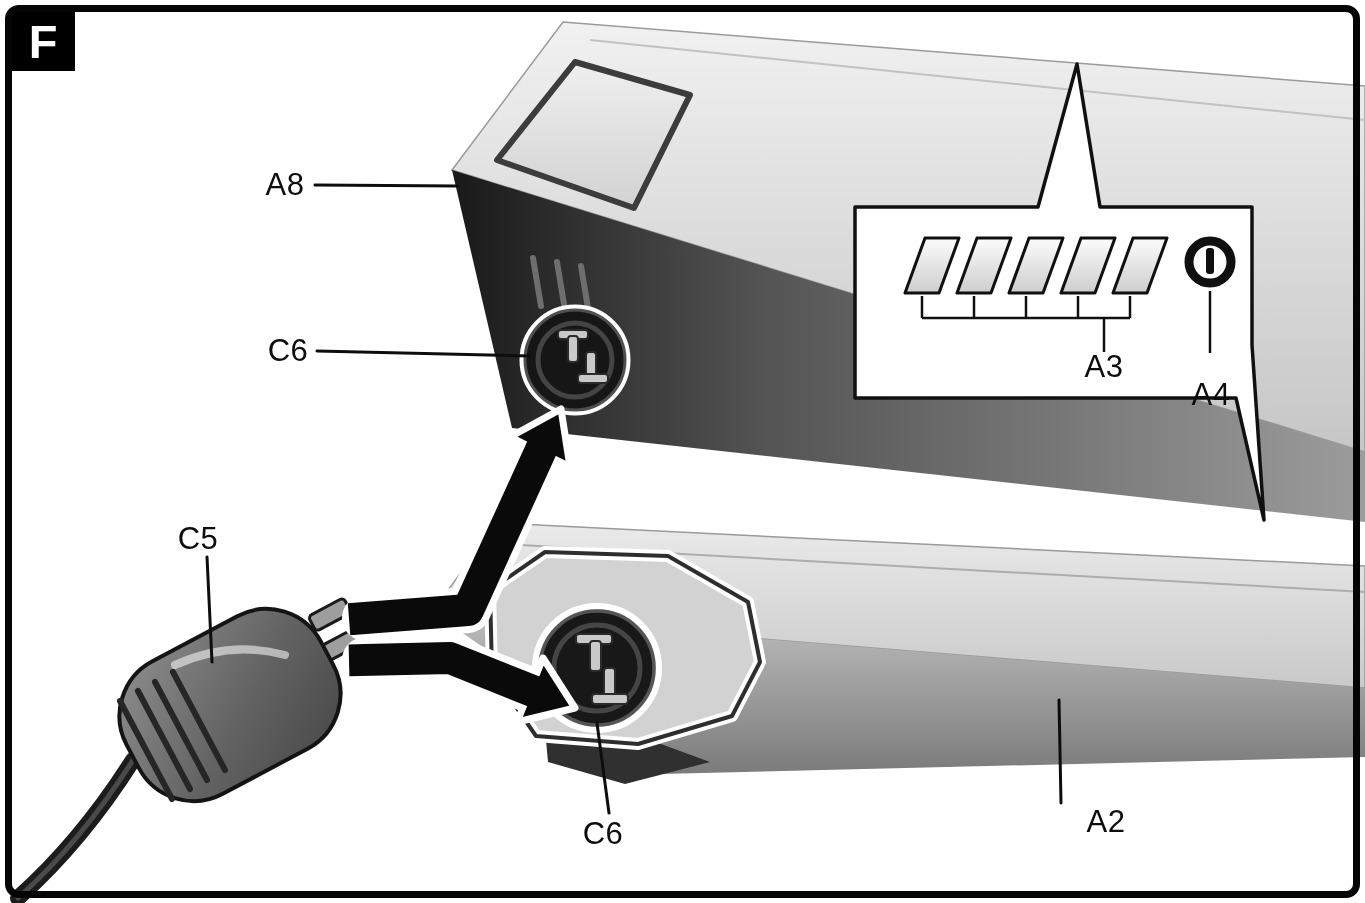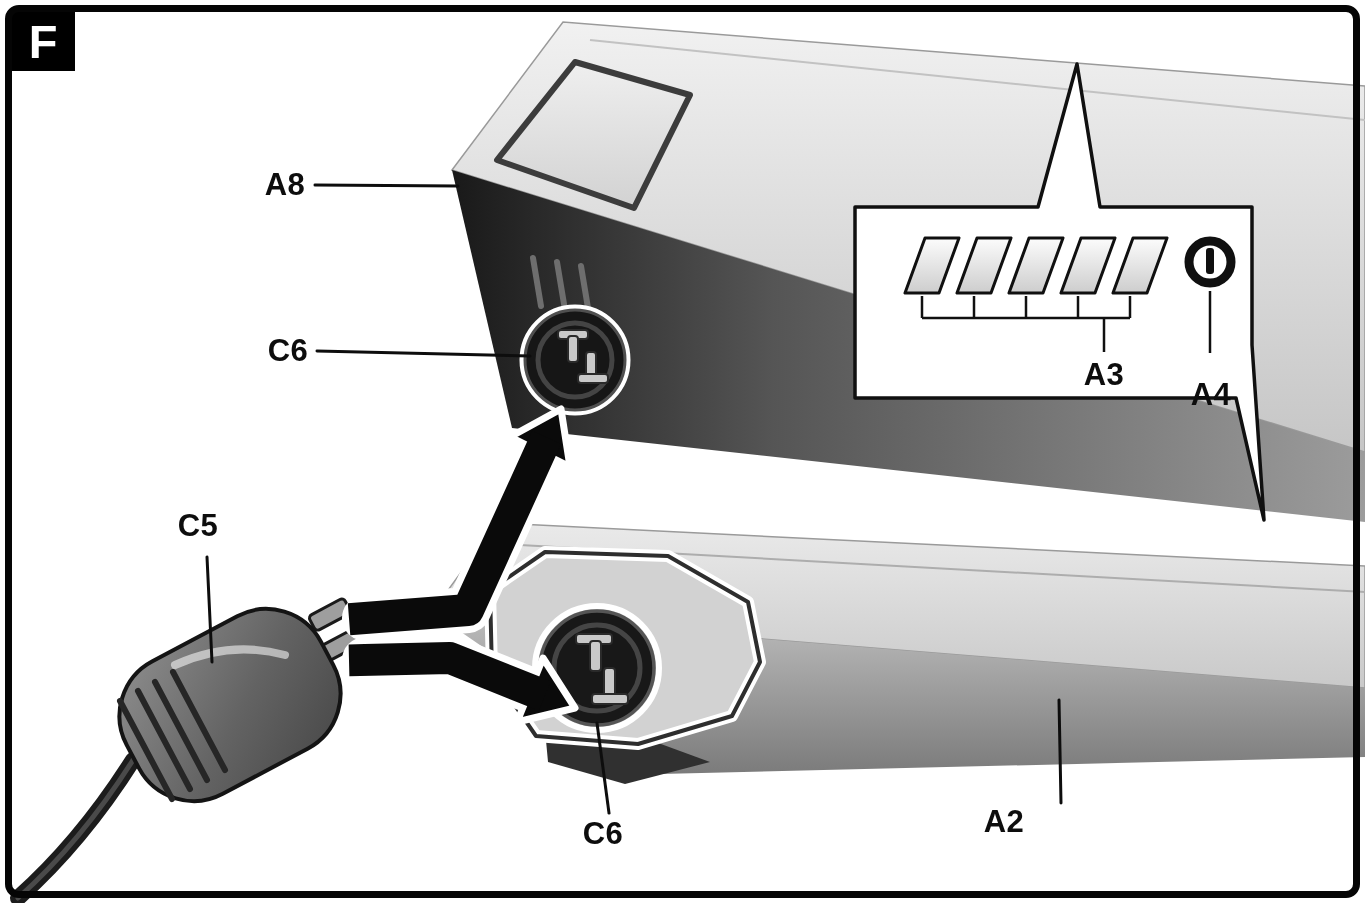--- a/index.html
+++ b/index.html
@@ -3,21 +3,21 @@
 <meta charset="utf-8">
 <style>
   html,body{margin:0;padding:0;background:#ffffff;}
   .stage{
     position:relative;width:1365px;height:903px;background:#ffffff;
     overflow:hidden;font-family:"Liberation Sans",sans-serif;
   }
   .art{position:absolute;inset:0;z-index:1;}
   .lbl{
     position:absolute;z-index:3;transform:translate(-50%,-50%);
-    font-weight:bold;font-size:31px;color:#0d0d0d;letter-spacing:.5px;
+    font-weight:normal;font-size:31px;color:#0d0d0d;letter-spacing:.5px;
     white-space:nowrap;
   }
   .fbadge{
     position:absolute;z-index:4;left:11px;top:11px;width:64px;height:60px;
     background:#000;color:#fff;display:flex;align-items:center;justify-content:center;
     font-size:47px;font-weight:bold;
   }
   .frame{
     position:absolute;z-index:5;inset:5px;border:7px solid #050505;border-radius:14px;
     pointer-events:none;
@@ -166,20 +166,20 @@
       <line x1="1061" y1="803" x2="1059" y2="700"></line>
     </g>
   </svg>
 
   <div class="fbadge">
     <span>F</span>
   </div>
 
   <div class="lbl" style="left:285px;top:185px">A8</div>
   <div class="lbl" style="left:288px;top:351px">C6</div>
-  <div class="lbl" style="left:198px;top:526px">C5</div>
+  <div class="lbl" style="left:198px;top:539px">C5</div>
   <div class="lbl" style="left:603px;top:834px">C6</div>
-  <div class="lbl" style="left:1004px;top:822px">A2</div>
-  <div class="lbl" style="left:1104px;top:375px">A3</div>
+  <div class="lbl" style="left:1106px;top:822px">A2</div>
+  <div class="lbl" style="left:1104px;top:367px">A3</div>
   <div class="lbl" style="left:1211px;top:395px">A4</div>
 
   <div class="frame"></div>
 </div>
 
 </body></html>

